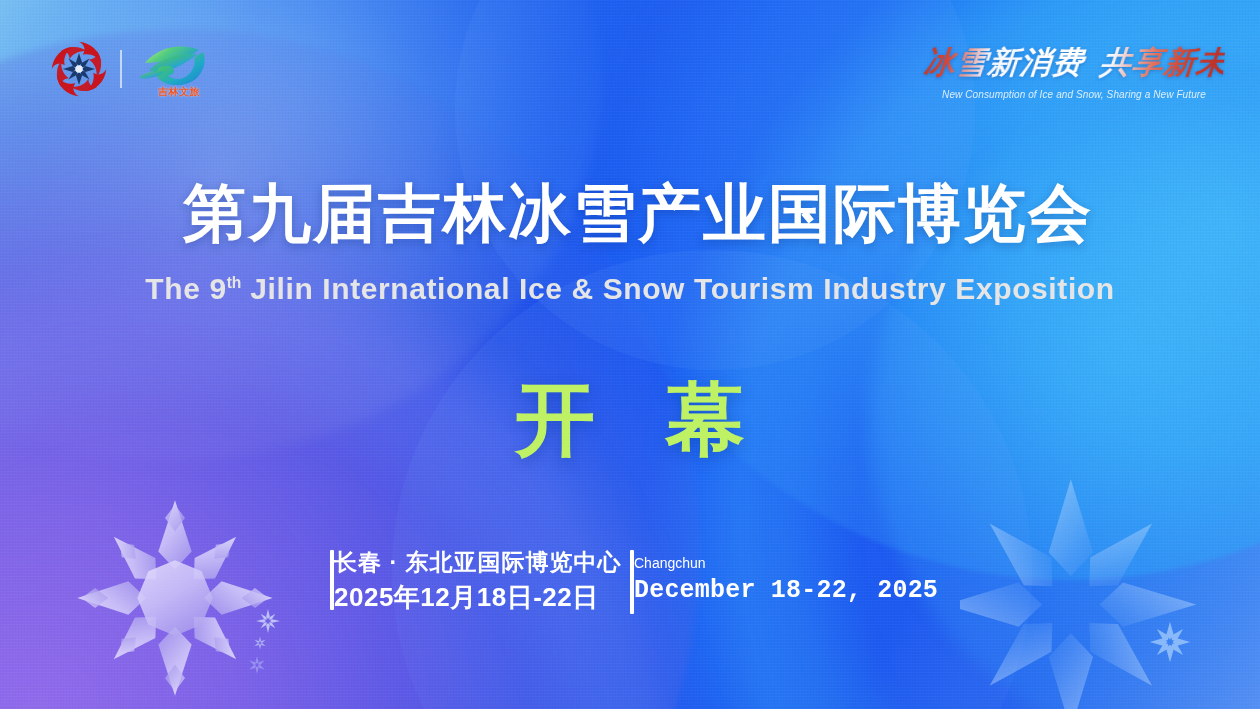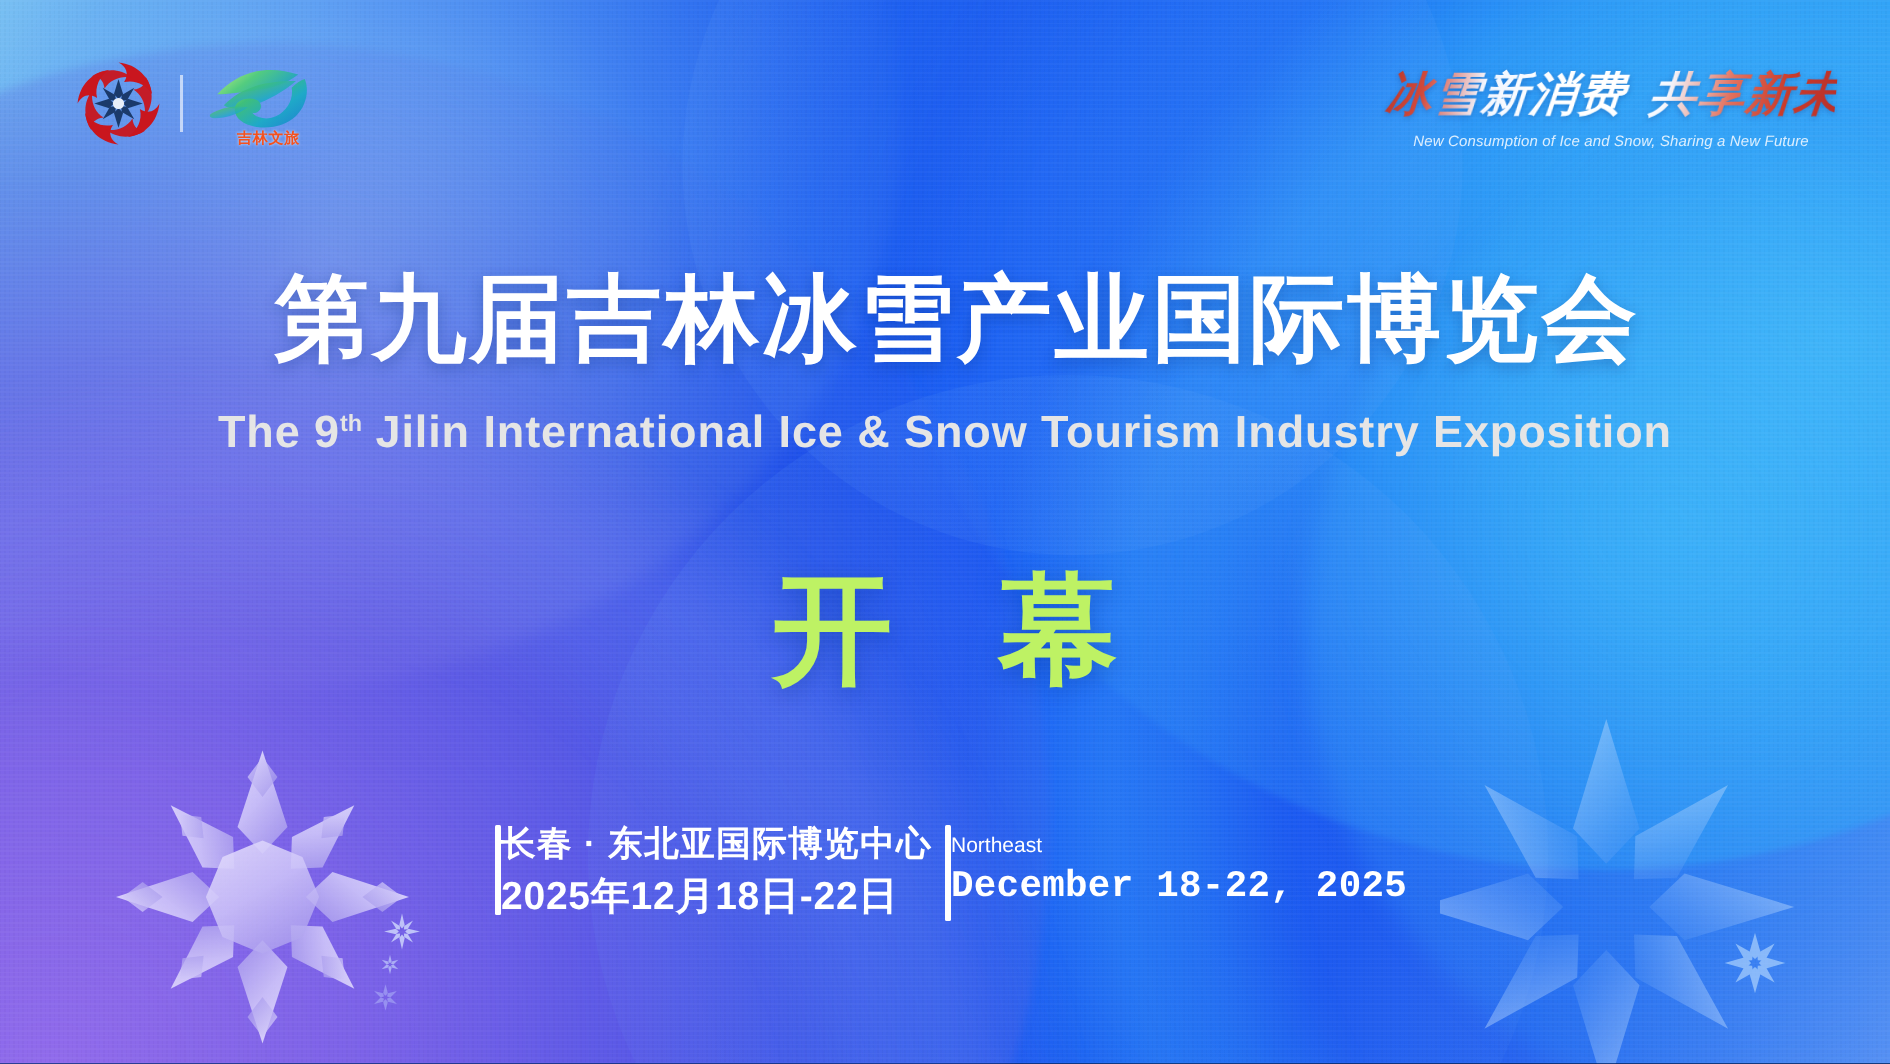--- a/index.html
+++ b/index.html
@@ -634,19 +634,19 @@
       <div class="info-bar left"></div>
       <div class="info-lines">
         <div class="line-cn-venue">长春 · 东北亚国际博览中心</div>
         <div class="line-cn-date">2025年12月18日-22日</div>
       </div>
     </div>
 
     <div class="info-col right">
       <div class="info-bar right"></div>
       <div class="info-lines">
-        <div class="line-en-city">Northeast</div>
+        <div class="line-en-city">Changchun</div>
         <div class="line-en-date">December 18-22, 2025</div>
       </div>
     </div>
   </div>
 
 </div>
 
 </body></html>

